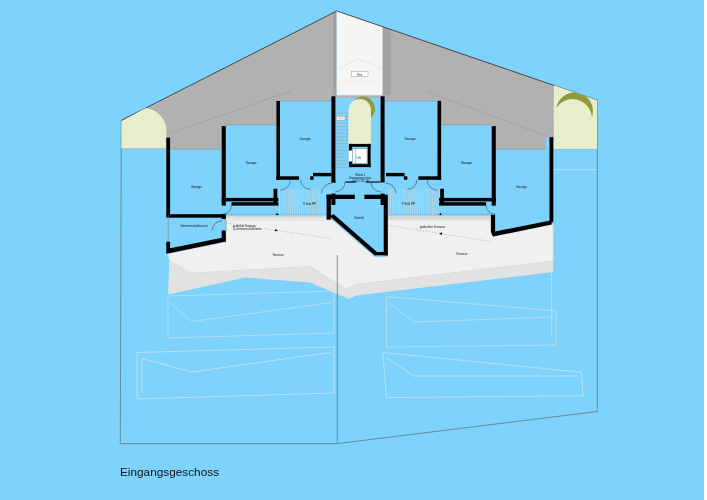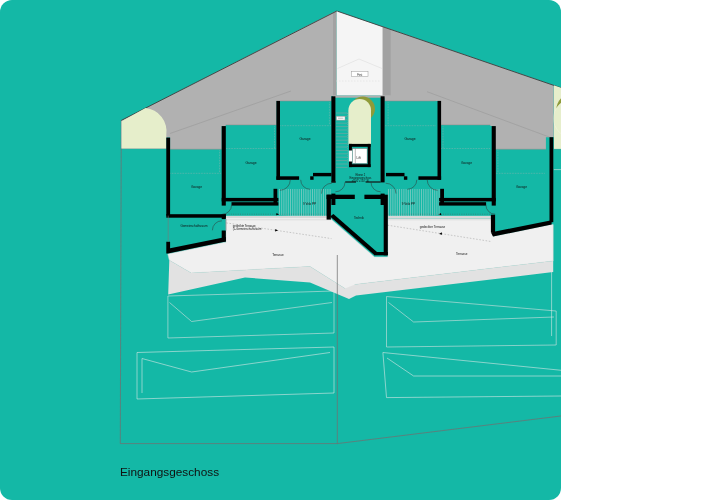--- a/index.html
+++ b/index.html
@@ -1,16 +1,16 @@
 <!DOCTYPE html>
 <html><head>
 <meta charset="utf-8">
 <style>
   html,body{margin:0;padding:0;background:#ffffff;}
-  #page{position:relative;width:561px;height:500px;background:#14b8a6;overflow:hidden;border-radius:12px;}
+  #page{position:relative;width:704px;height:500px;background:#7dd3fc;overflow:hidden;}
   svg{display:block;}
   text{font-family:"Liberation Sans", sans-serif;fill:#111;}
 </style>
 </head>
 <body>
 <div id="page">
 <svg width="707" height="500" viewBox="0 0 707 500">
 
   <g stroke="#e6e6e6" stroke-width="0.55" fill="none">
 

